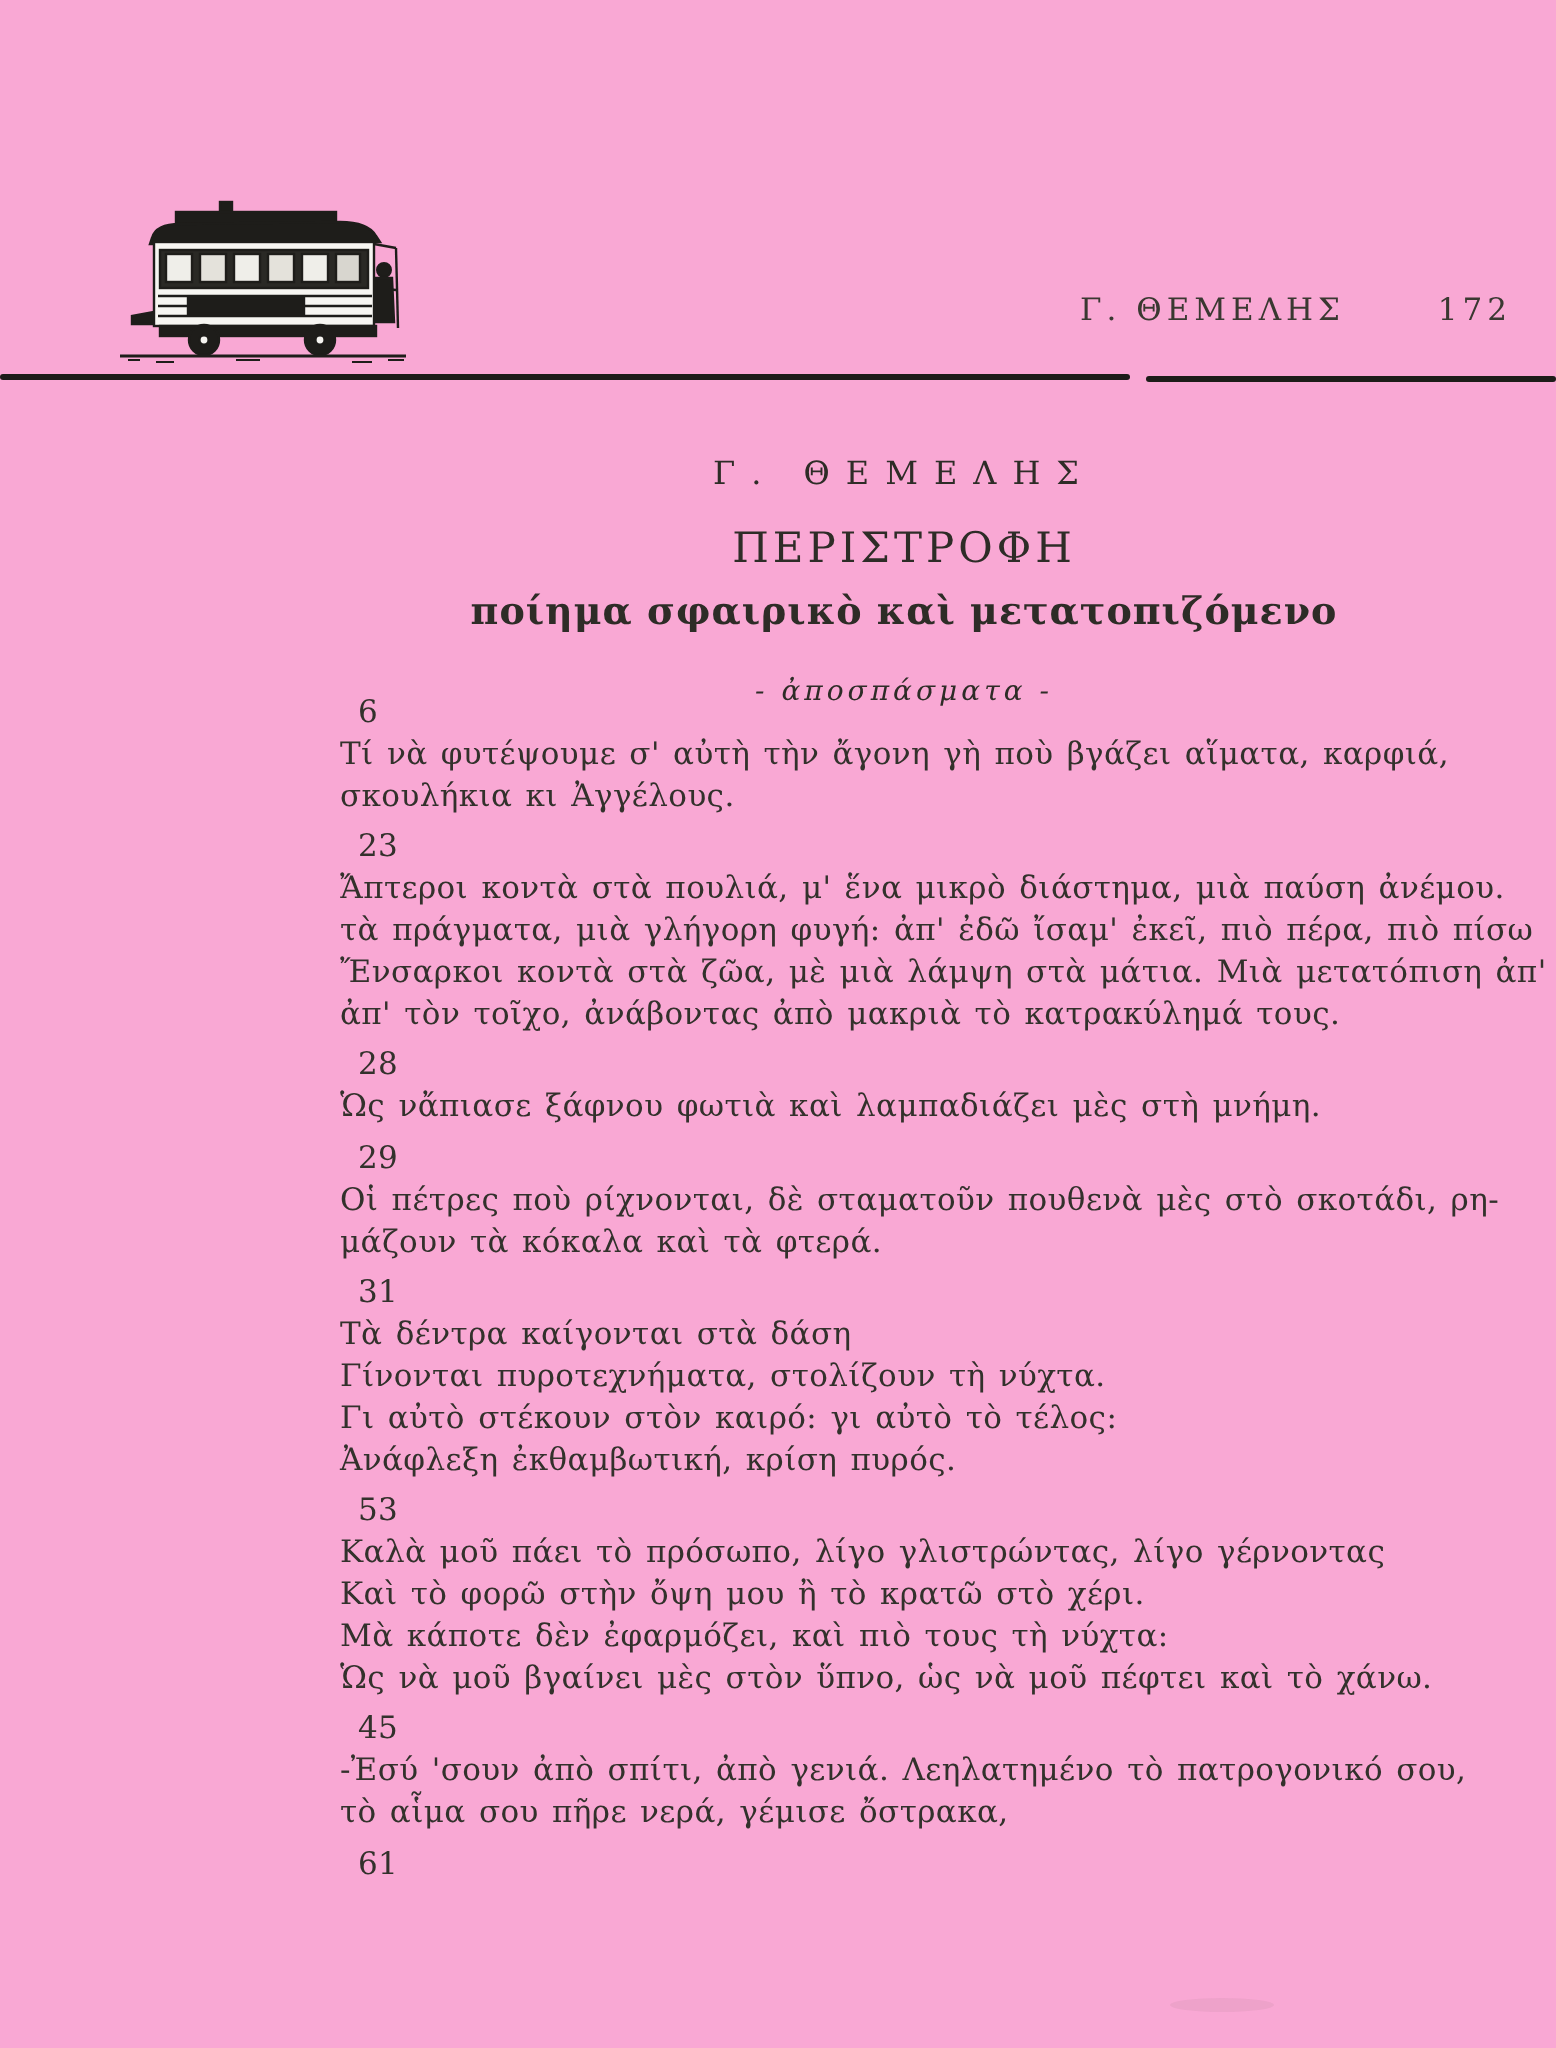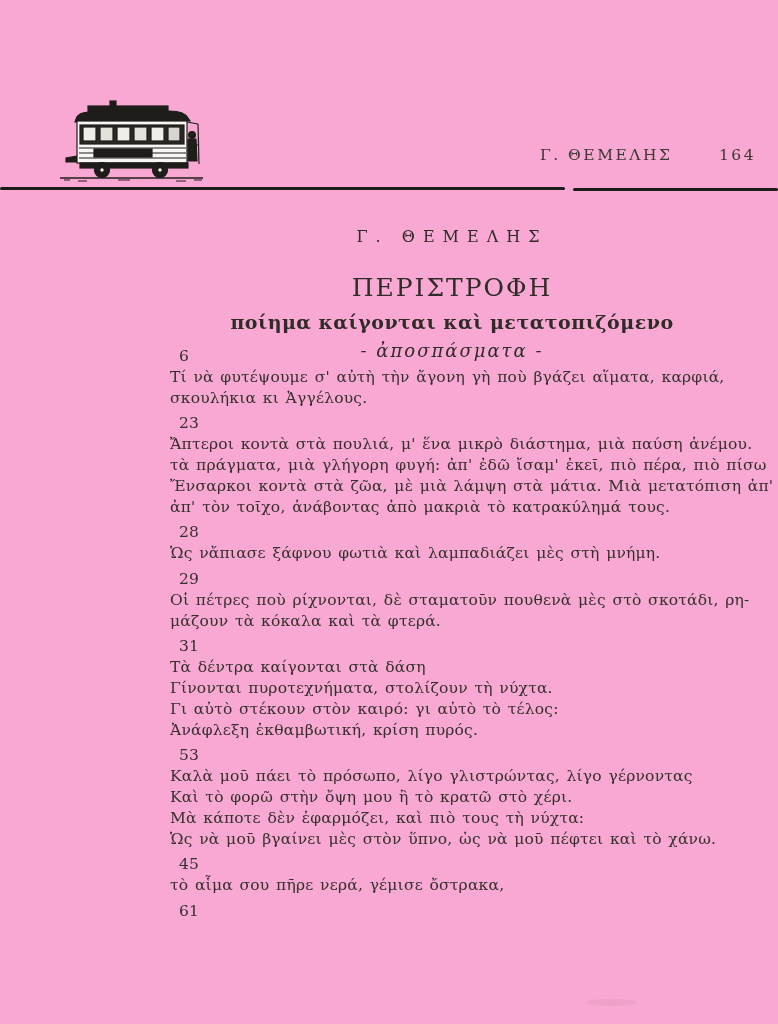--- a/index.html
+++ b/index.html
@@ -31,23 +31,23 @@
   .rule{position:absolute; top:187px; left:0; width:778px; height:4px;}
   .rule .seg{position:absolute; top:0; height:3px; background:#1d1c19; border-radius:2px;}
   .rule .seg.left{left:0; width:565px;}
   .rule .seg.right{left:573px; width:205px; top:1px; height:2.6px;}
   
   .title-block{
     position:absolute; top:227px; left:145px; width:614px;
     text-align:center; color:#2e2c27;
   }
   .tb-author{font-size:16px; letter-spacing:8px; white-space:nowrap;}
-  .tb-title{font-size:25px; letter-spacing:2px; margin-top:27px; white-space:nowrap;}
+  .tb-title{font-size:21px; letter-spacing:2px; margin-top:16px; white-space:nowrap;}
   .tb-subtitle{font-size:19px; font-weight:bold; margin-top:9px; letter-spacing:0.5px; white-space:nowrap;}
-  .tb-label{font-size:18px; font-style:italic; margin-top:7px; letter-spacing:2px; white-space:nowrap;}
+  .tb-label{font-size:14px; font-style:italic; margin-top:21px; letter-spacing:2px; white-space:nowrap;}
   
   .fragments{
     position:absolute; top:346px; left:170px; width:600px;
     font-size:15.5px; line-height:20.8px;
     color:#33312c; word-spacing:1.5px; letter-spacing:0.2px;
   }
   .fragment{margin:0 0 5px 0;}
   .fragment-number{padding-left:9px; line-height:20.8px;}
   .frag-line{white-space:nowrap; line-height:20.8px;}
   
@@ -100,32 +100,32 @@
       <circle cx="102" cy="72" r="7.5" fill="#1e1d1a"></circle>
       <circle cx="102" cy="72" r="2.3" fill="#f5f4f0"></circle>
 
       <line x1="2" y1="80" x2="145" y2="80" stroke-width="1.6"></line>
       <path d="M6 82 l6 0 M20 83 l9 0 M60 82 l12 0 M118 83 l10 0 M136 82 l8 0" stroke-width="1"></path>
     </g>
   </svg>
 
   <div class="running-header">
     <span>Γ. ΘΕΜΕΛΗΣ</span>
-    <span>164</span>
+    <span>172</span>
   </div>
 
   <div class="rule">
     <span class="seg left"></span>
     <span class="seg right"></span>
   </div>
 
   <div class="title-block">
     <div class="tb-author">Γ. ΘΕΜΕΛΗΣ</div>
     <div class="tb-title">ΠΕΡΙΣΤΡΟΦΗ</div>
-    <div class="tb-subtitle">ποίημα καίγονται καὶ μετατοπιζόμενο</div>
+    <div class="tb-subtitle">ποίημα σφαιρικὸ καὶ μετατοπιζόμενο</div>
     <div class="tb-label">- ἀποσπάσματα -</div>
   </div>
 
   <div class="fragments" id="fragments">
   <div class="fragment">
     <div class="fragment-number">6</div>
   <div class="frag-line">Τί νὰ φυτέψουμε σ' αὐτὴ τὴν ἄγονη γὴ ποὺ βγάζει αἵματα, καρφιά,</div>
         <div class="frag-line">σκουλήκια κι Ἀγγέλους.</div>
       </div>
 
@@ -159,20 +159,21 @@
   <div class="fragment">
     <div class="fragment-number">53</div>
   <div class="frag-line">Καλὰ μοῦ πάει τὸ πρόσωπο, λίγο γλιστρώντας, λίγο γέρνοντας</div>
         <div class="frag-line">Καὶ τὸ φορῶ στὴν ὄψη μου ἢ τὸ κρατῶ στὸ χέρι.</div>
         <div class="frag-line">Μὰ κάποτε δὲν ἐφαρμόζει, καὶ πιὸ τους τὴ νύχτα:</div>
         <div class="frag-line">Ὡς νὰ μοῦ βγαίνει μὲς στὸν ὕπνο, ὡς νὰ μοῦ πέφτει καὶ τὸ χάνω.</div>
       </div>
 
   <div class="fragment">
     <div class="fragment-number">45</div>
+  <div class="frag-line">-Ἐσύ 'σουν ἀπὸ σπίτι, ἀπὸ γενιά. Λεηλατημένο τὸ πατρογονικό σου,</div>
         <div class="frag-line">τὸ αἷμα σου πῆρε νερά, γέμισε ὄστρακα,</div>
       </div>
 
   <div class="fragment">
     <div class="fragment-number">61</div>
       </div>
 </div>
 
   <div class="smudge"></div>
 </div>

